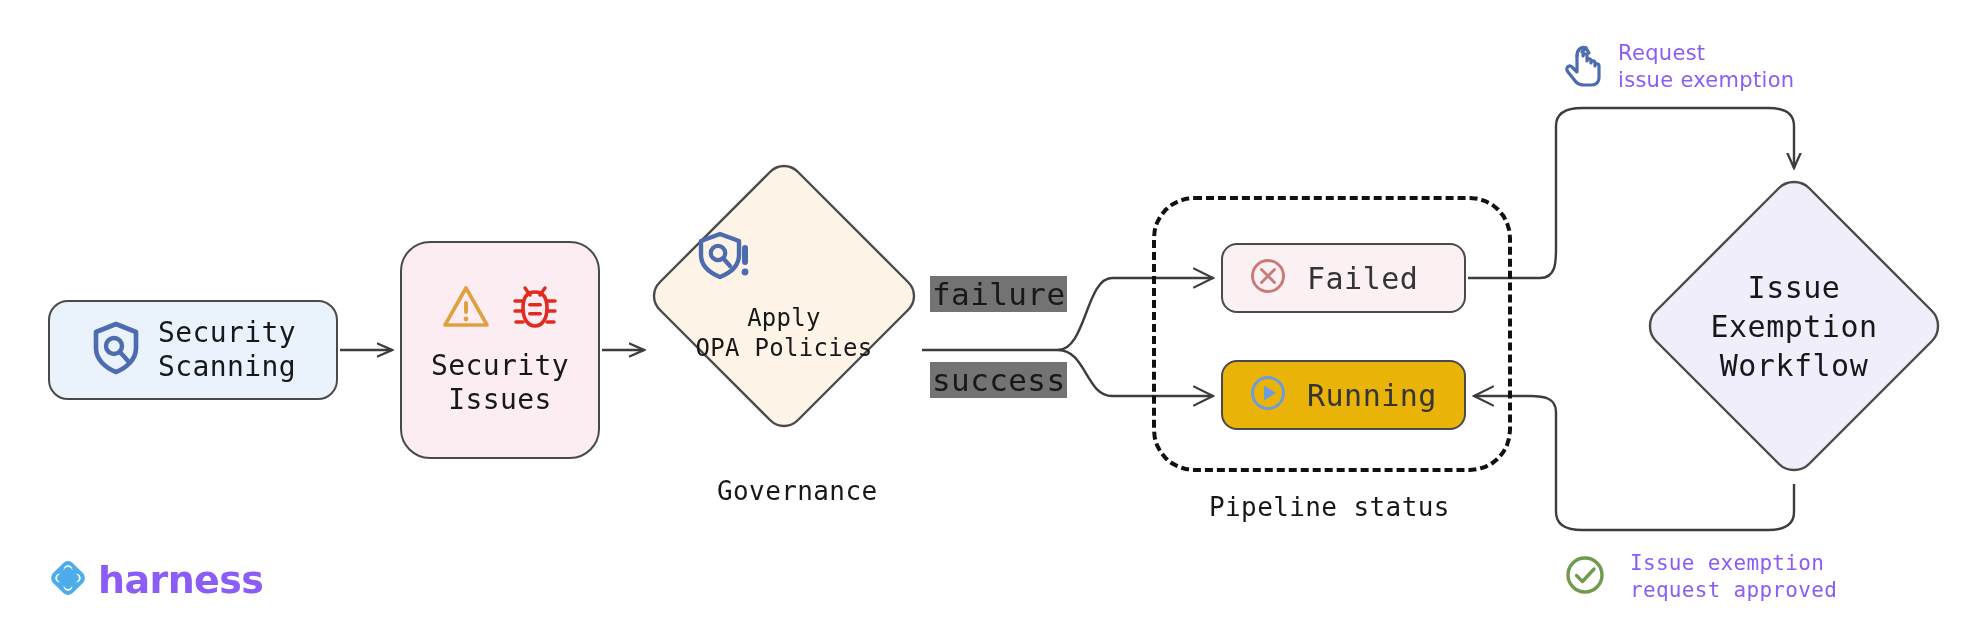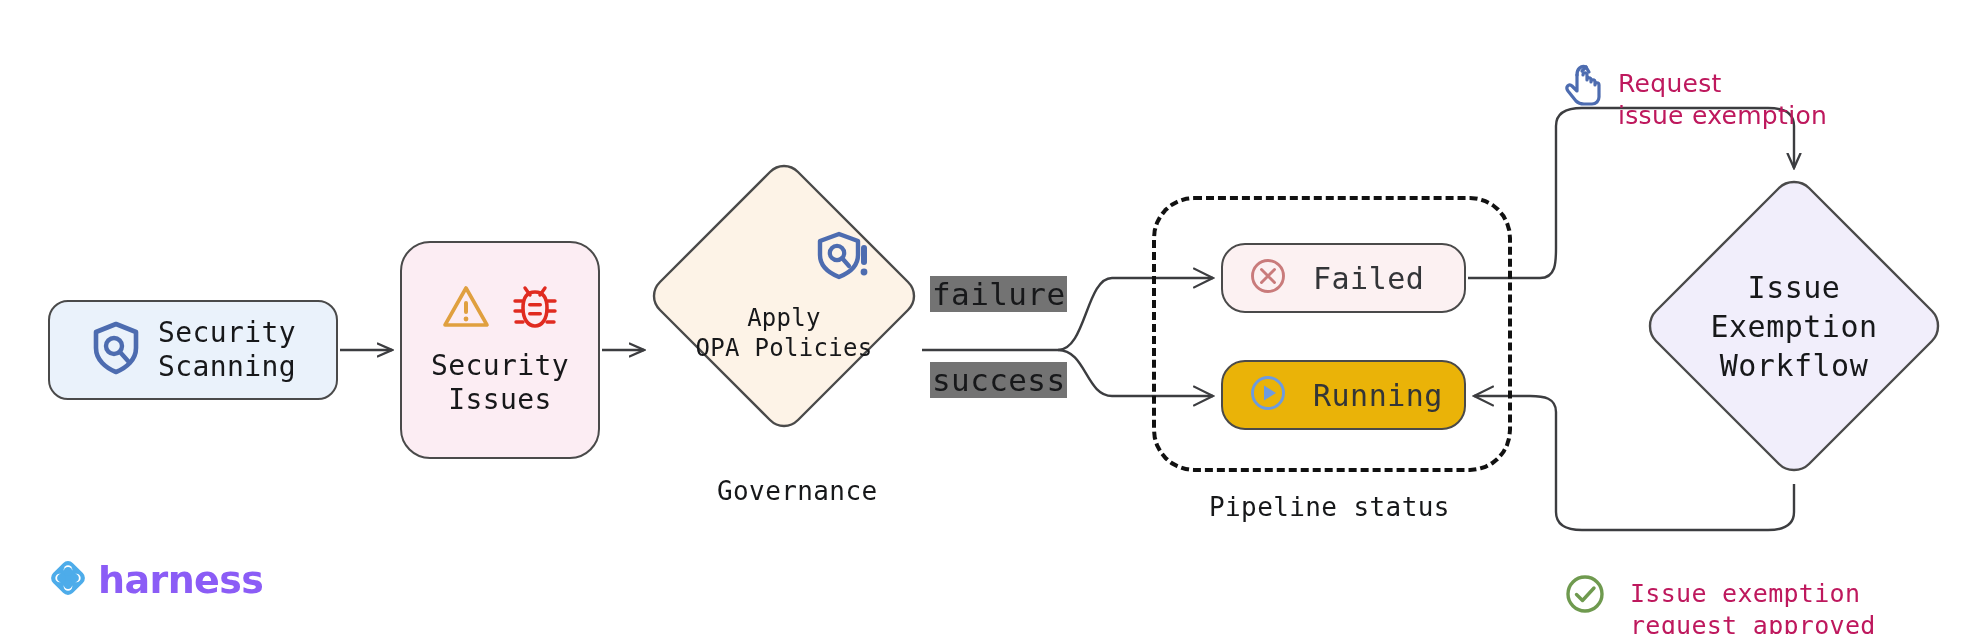--- a/index.html
+++ b/index.html
@@ -27,21 +27,21 @@
     background:#fcedf3;border:2.2px solid #4a4a4a;border-radius:30px;
     flex-direction:column;gap:14px;
   }
   .n-issues .icons{display:flex;gap:22px;align-items:center;}
   .n-issues .lbl{font-size:28px;line-height:1.22;color:#17181a;text-align:center;letter-spacing:.4px;}
 
   
   .diamond{position:absolute;display:flex;align-items:center;justify-content:center;}
   .diamond > svg{position:absolute;left:0;top:0;}
   .diamond .inner{position:relative;z-index:2;display:flex;flex-direction:column;
-    align-items:flex-end;justify-content:center;}
+    align-items:flex-start;justify-content:center;}
 
   .n-opa{left:648px;top:160px;width:272px;height:272px;}
   .n-opa .lbl{font-size:24px;line-height:1.25;color:#17181a;text-align:center;letter-spacing:.3px;}
   .n-opa .inner{gap:12px;}
 
   .n-iew{left:1644px;top:176px;width:300px;height:300px;}
   .n-iew .lbl{font-size:30px;line-height:1.3;color:#17181a;text-align:center;letter-spacing:.5px;}
 
   
   .caption{position:absolute;font-size:26px;color:#17181a;letter-spacing:.4px;white-space:nowrap;}
@@ -54,28 +54,28 @@
   .lab-success{left:930px;top:362px;}
 
   
   .group-dashed{
     position:absolute;left:1152px;top:196px;width:360px;height:276px;
     border:4px dashed #111;border-radius:42px;box-sizing:border-box;
   }
 
   
   .pill{position:absolute;box-sizing:border-box;display:flex;align-items:center;
-        gap:26px;padding-left:26px;border:2.2px solid #4a4a4a;border-radius:24px;}
+        gap:20px;padding-left:26px;border:2.2px solid #4a4a4a;border-radius:16px;}
   .pill .lbl{font-size:30px;color:#333538;letter-spacing:.5px;}
   .p-failed{left:1221px;top:243px;width:245px;height:70px;background:#fcf1f2;}
   .p-running{left:1221px;top:360px;width:245px;height:70px;background:#eab308;}
 
   
   .annot{position:absolute;display:flex;align-items:center;gap:14px;}
-  .annot .txt{font-size:25px;line-height:1.28;color:#be185d;letter-spacing:.3px;white-space:pre;margin-top:28px;}
+  .annot .txt{font-size:21px;line-height:1.28;color:#8b5cf6;letter-spacing:.3px;white-space:pre;}
   .a-request{left:1564px;top:40px;}
   .a-approved{left:1564px;top:550px;gap:24px;}
   .a-request .txt{font-family:"DejaVu Sans","Liberation Sans",sans-serif;}
 
   
   .logo{position:absolute;left:48px;top:558px;display:flex;align-items:center;gap:10px;}
   .logo .word{font-family:"DejaVu Sans","Liberation Sans",sans-serif;
     font-size:38px;font-weight:700;color:#8b5cf6;letter-spacing:-.6px;line-height:1;}
 </style>
 </head>

